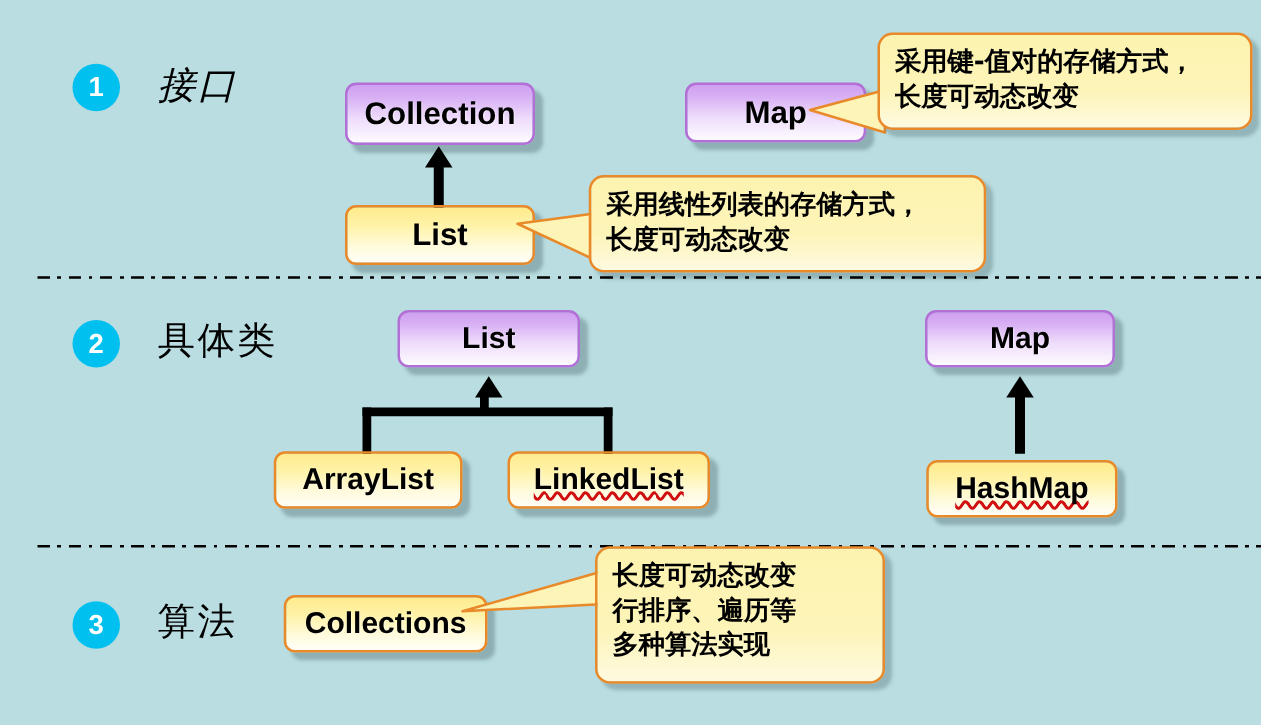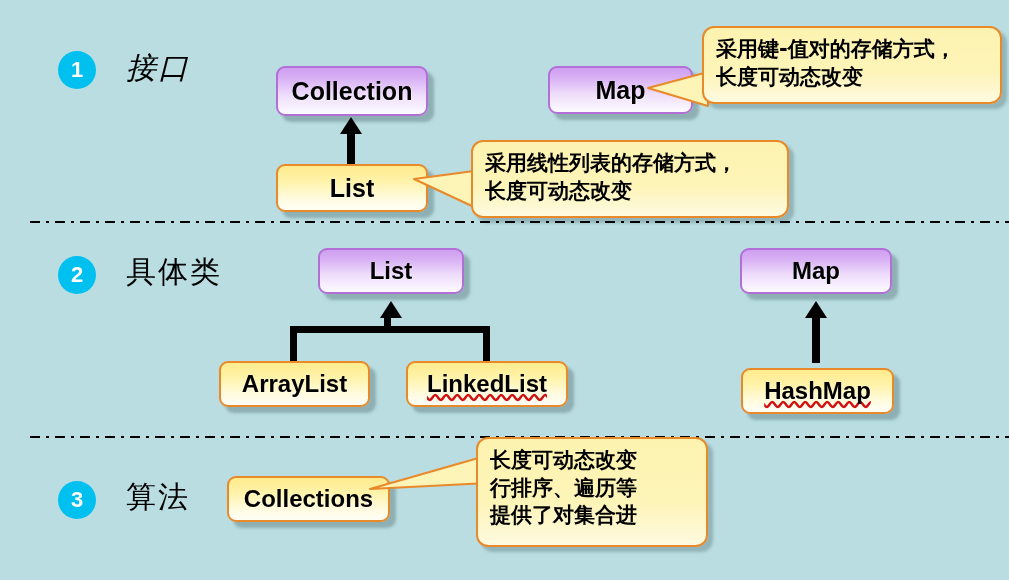--- a/index.html
+++ b/index.html
@@ -204,16 +204,16 @@
     <span class="label">Collections</span>
   </div>
 
   <svg class="tail" style="left:366px; top:455px; width:130px; height:40px;" viewBox="0 0 130 40">
     <polygon points="4,34 116,2 122,28" fill="#fdf4b8" stroke="#e8892a" stroke-width="2" stroke-linejoin="round"></polygon>
   </svg>
 
   <div class="callout" style="left:476px; top:437px; width:232px; height:110px;">
     <span class="line">长度可动态改变</span>
     <span class="line">行排序、遍历等</span>
-    <span class="line">提供了对集合进</span>
+    <span class="line">多种算法实现</span>
   </div>
 
 </div>
 
 </body></html>

